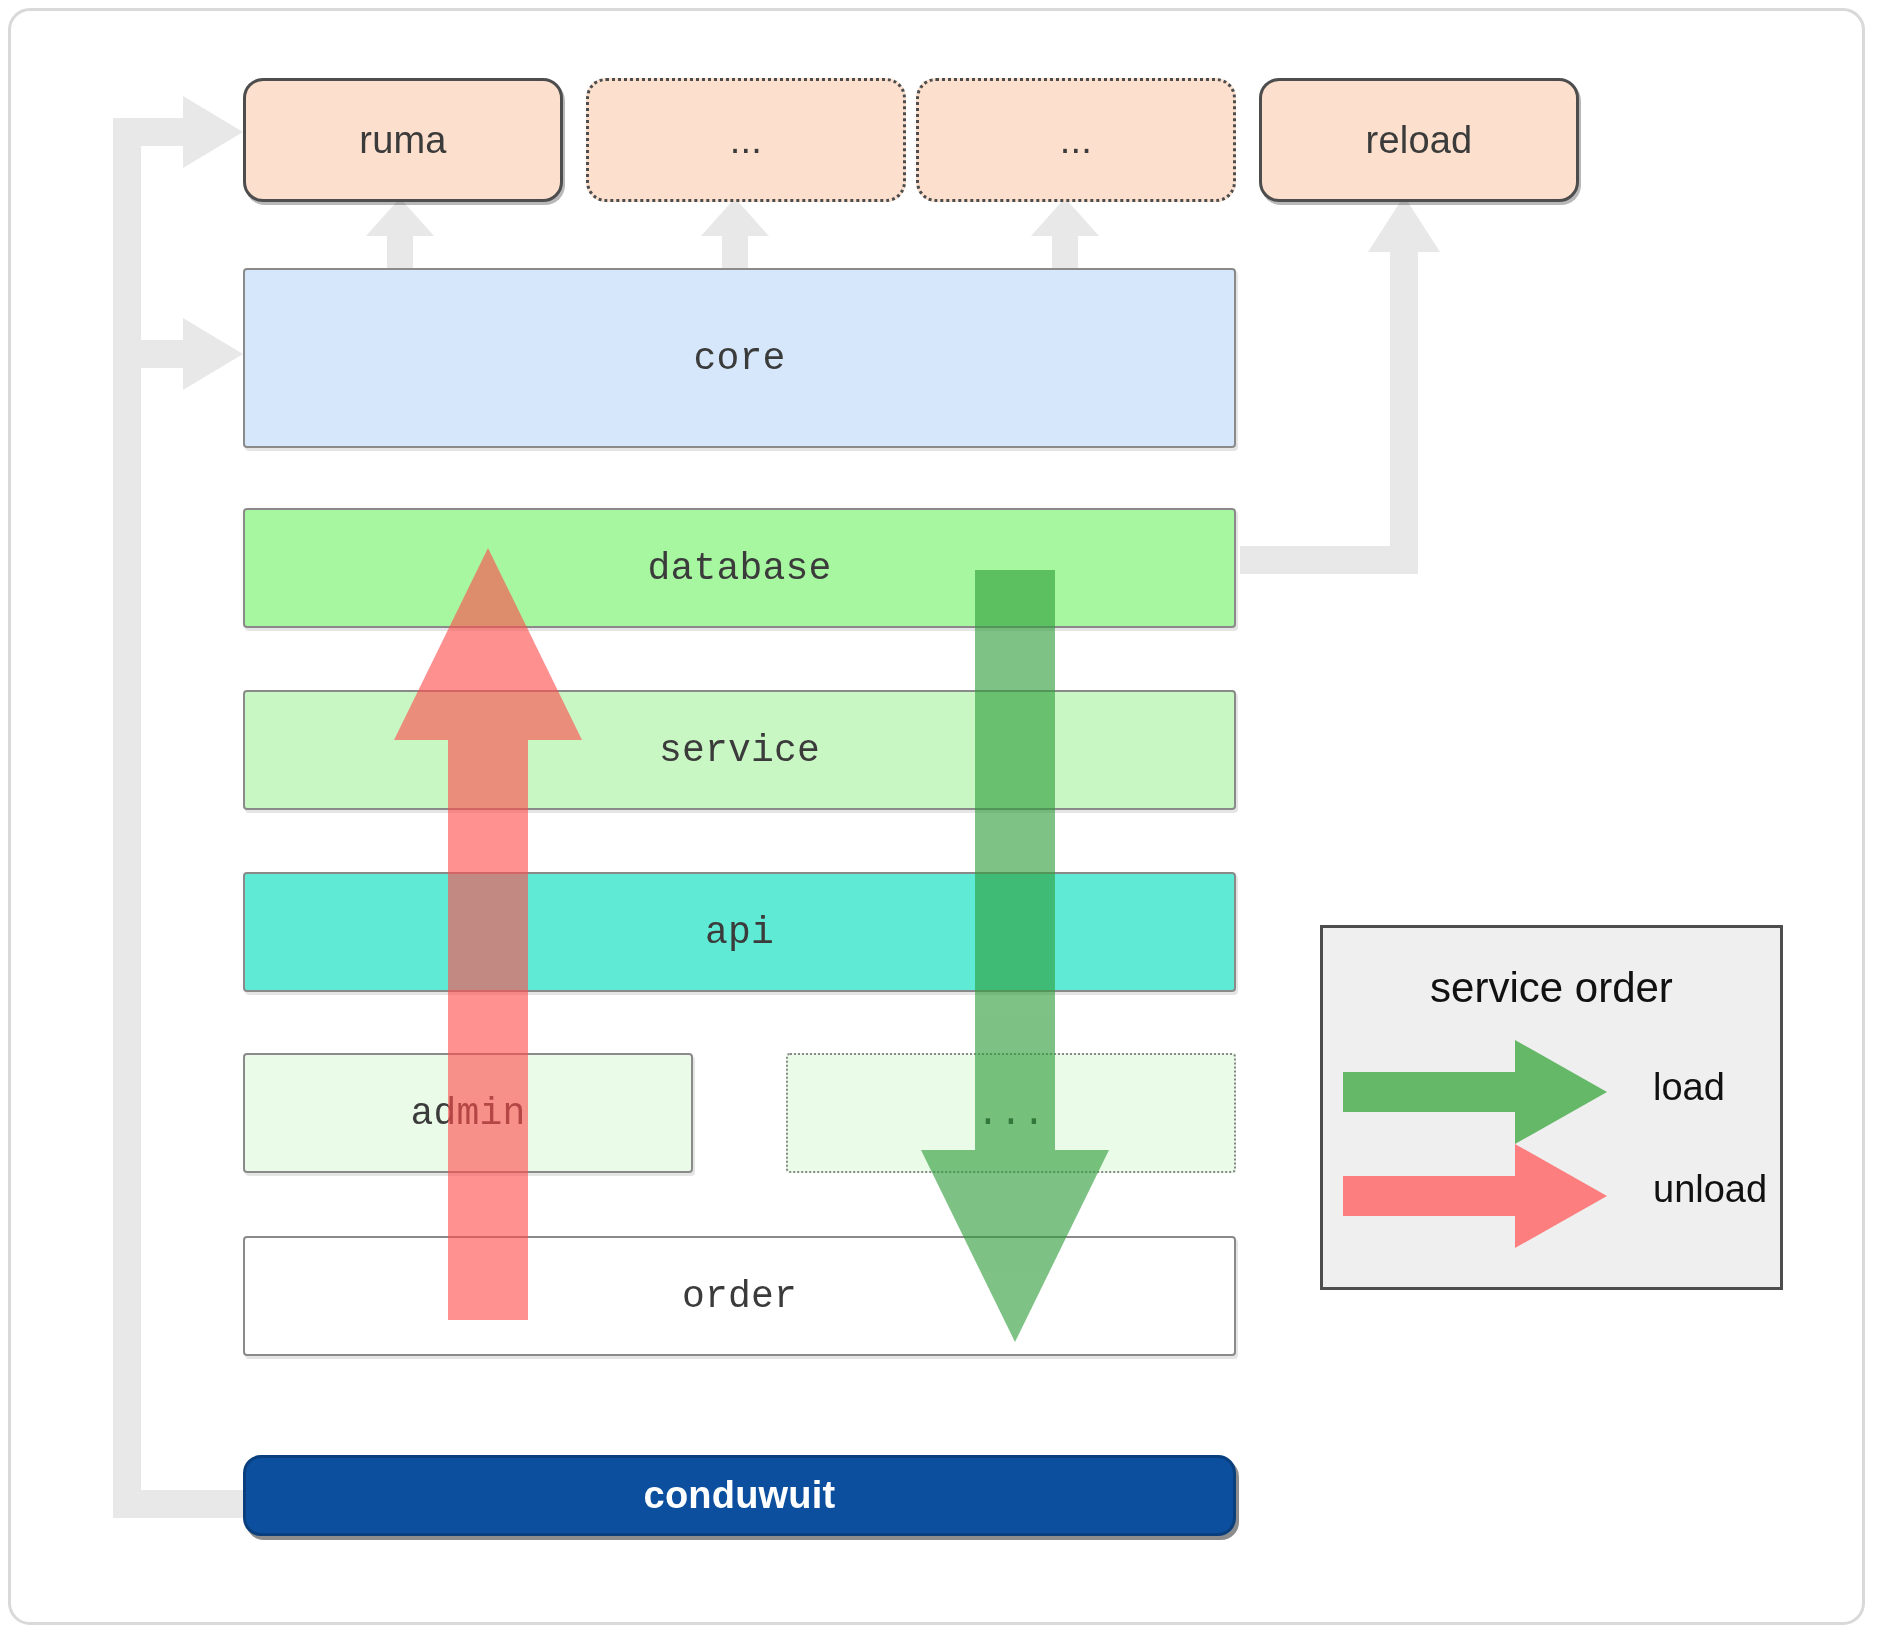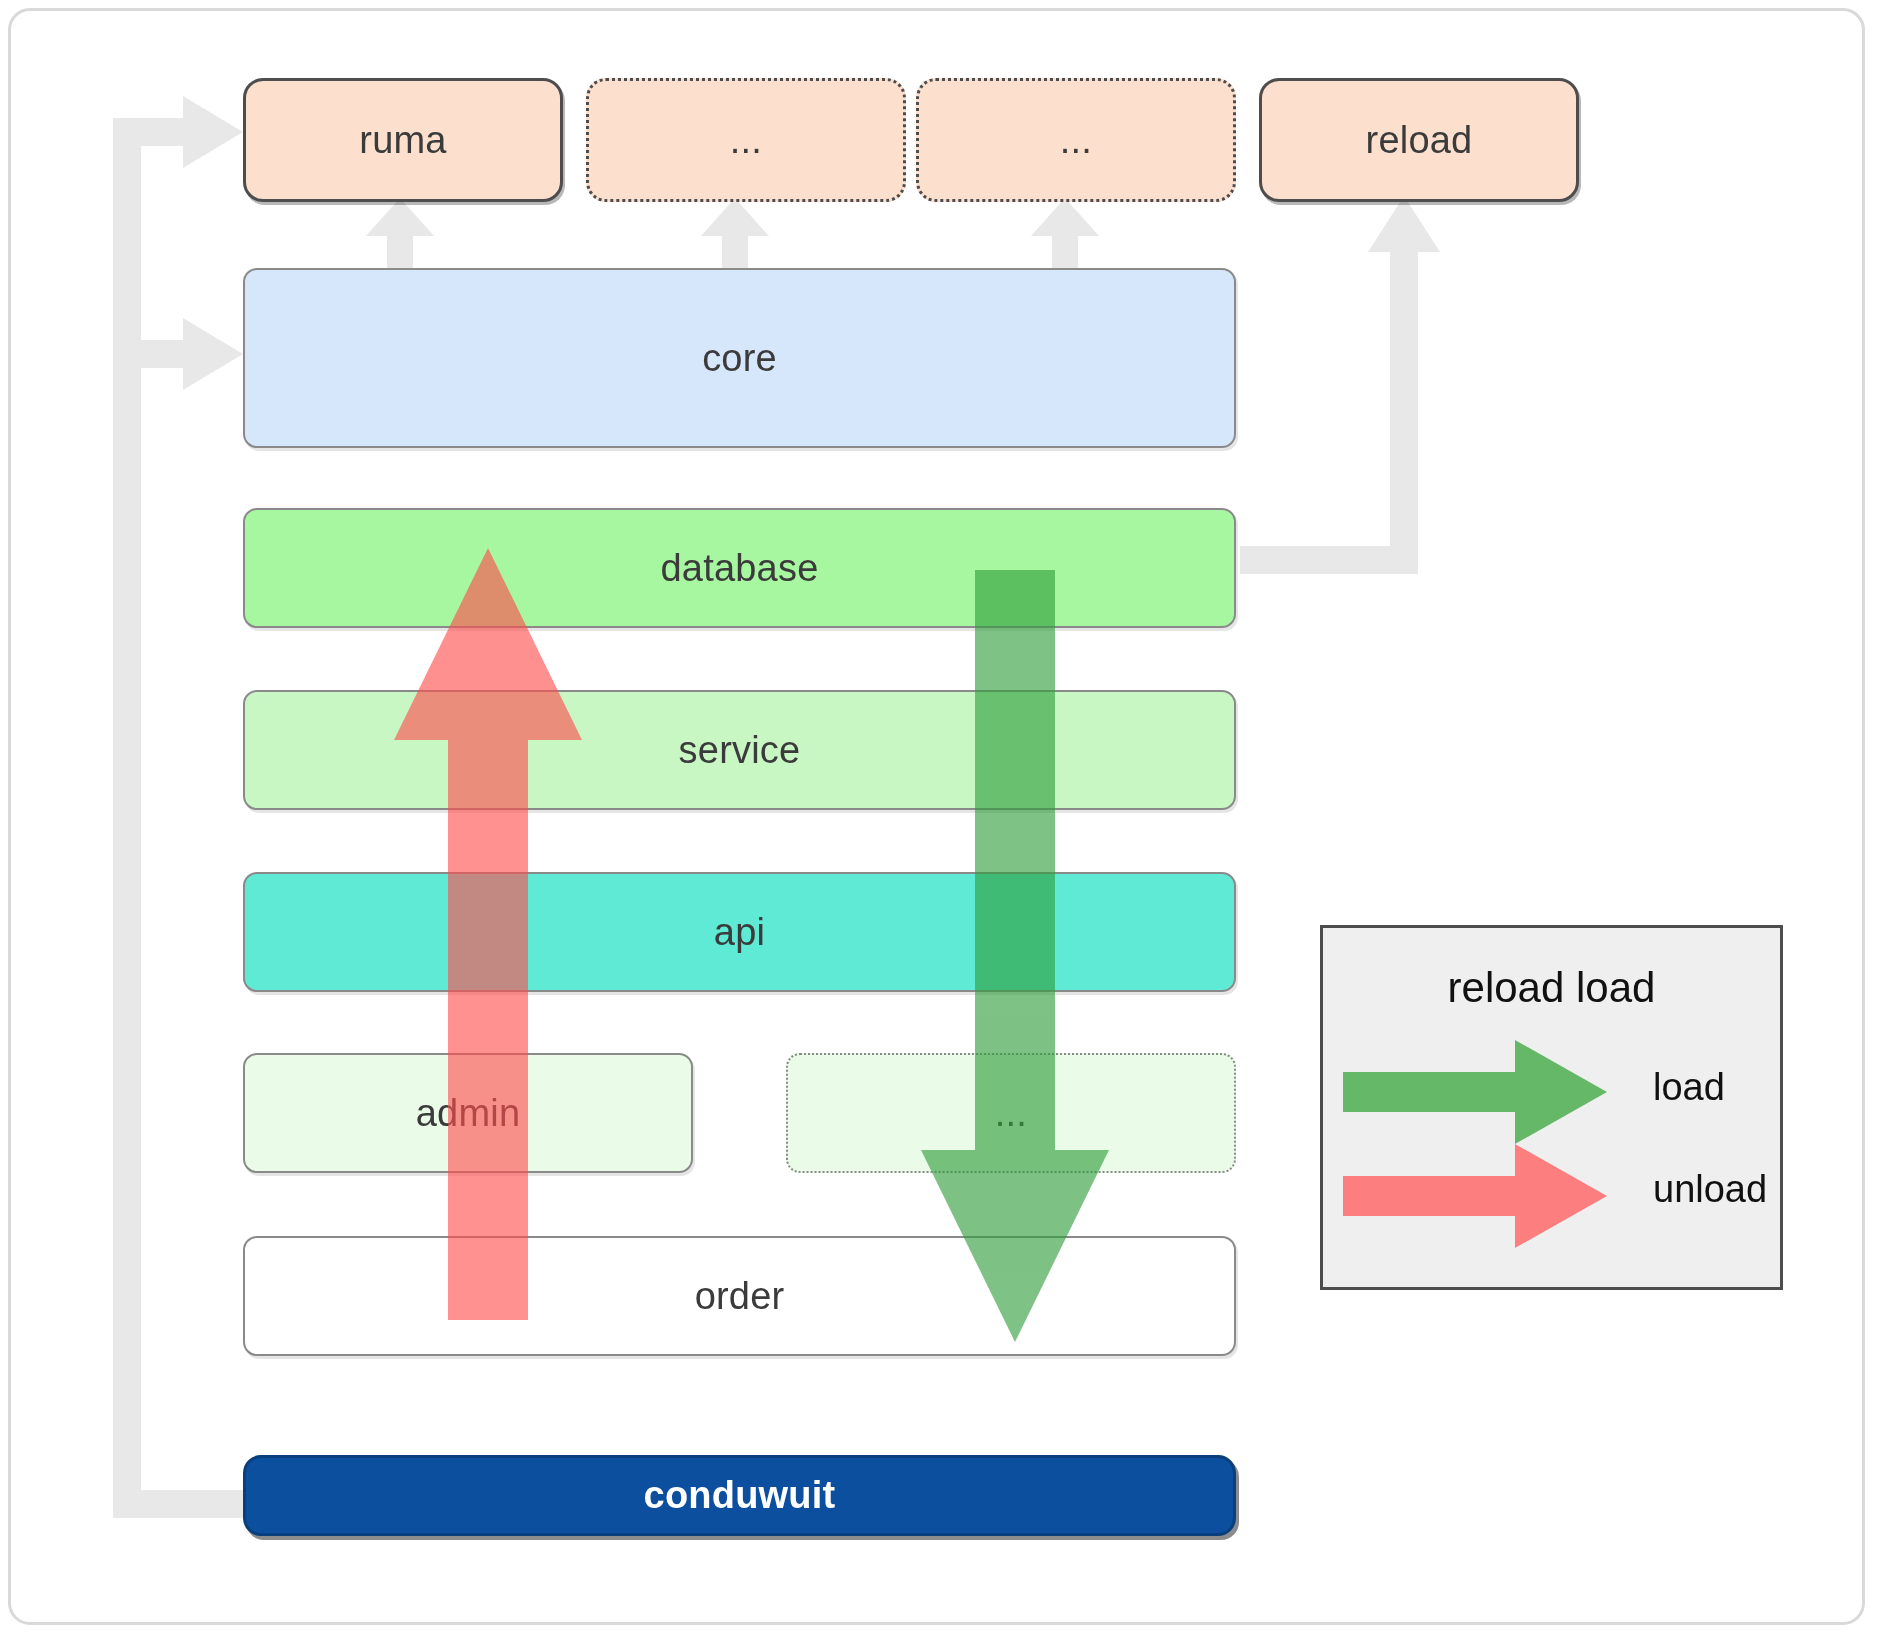--- a/index.html
+++ b/index.html
@@ -37,22 +37,23 @@
     border:3px solid #4d4d4d;
     border-radius:20px;
     box-shadow:2px 3px 0 rgba(0,0,0,.28);
   }
   .node.dep.dotted{
     border:3px dotted #4d4d4d;
     box-shadow:none;
   }
   .node.layer{
     border:2px solid #8a8a8a;
-    border-radius:14px;
+    border-radius:4px;
     box-shadow:2px 3px 0 rgba(0,0,0,.10);
+    font-family:Liberation Mono, monospace;
   }
   .node.layer.dotted{
     border:2px dotted #8a8a8a;
     box-shadow:none;
   }
   .node.bin{
     background:#0b4f9e;
     border:3px solid #0a3f7e;
     border-radius:18px;
     color:#ffffff;
@@ -175,21 +176,21 @@
       <polygon points="394,740 582,740 488,548" fill="#ff4d4d"></polygon>
     </g>
 
     <g opacity="0.62">
       <rect x="975" y="570" width="80" height="680" fill="#2e9e3a"></rect>
       <polygon points="921,1150 1109,1150 1015,1342" fill="#2e9e3a"></polygon>
     </g>
   </svg>
 
   <div id="legend">
-    <div class="legend-title">reload load</div>
+    <div class="legend-title">service order</div>
 
     <svg style="position:absolute;left:16px;top:108px;width:290px;height:110px;" viewBox="0 0 290 110">
       <g opacity="0.85">
         <rect x="4" y="36" width="196" height="40" fill="#4caf50"></rect>
         <polygon points="176,4 176,108 268,56" fill="#4caf50"></polygon>
       </g>
     </svg>
     <div class="legend-label lg-load">load</div>
 
     <svg style="position:absolute;left:16px;top:212px;width:290px;height:110px;" viewBox="0 0 290 110">

